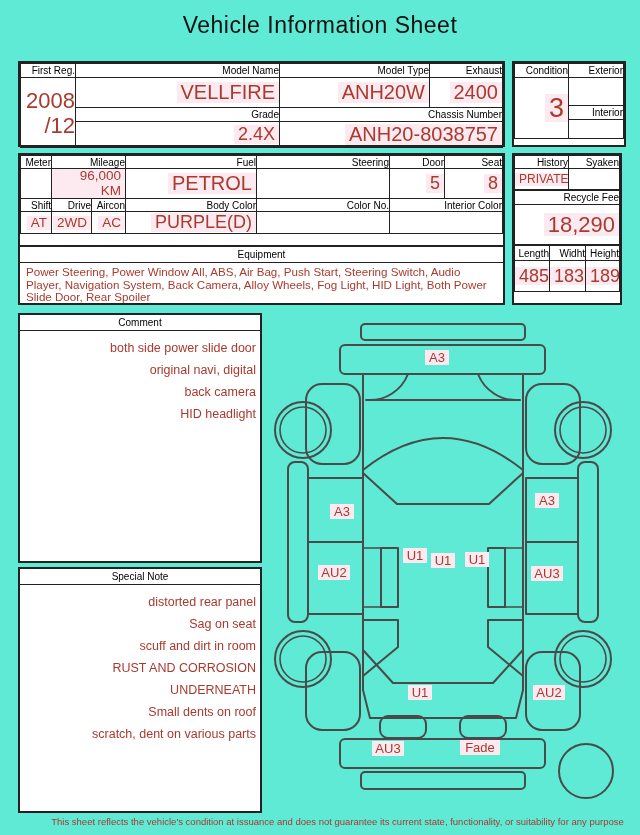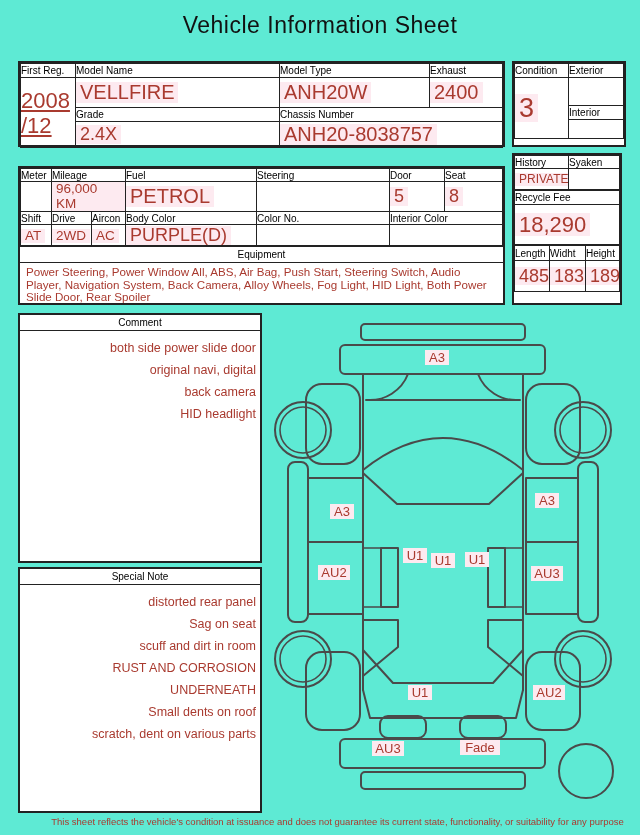--- a/index.html
+++ b/index.html
@@ -12,23 +12,23 @@
     position:relative;width:640px;height:835px;background:#5eead4;
     font-family:"Liberation Sans",sans-serif;color:#000;overflow:hidden;
   }
   .abs{position:absolute;box-sizing:border-box;}
   #title{
     top:12px;left:0;width:640px;text-align:center;
     font-size:23px;font-weight:500;letter-spacing:.5px;color:#111;
   }
   .box{border:2px solid var(--bd);background:#fff;}
   table{border-collapse:collapse;width:100%;table-layout:fixed;}
-  th,td{border:1px solid var(--bd);padding:0;text-align:left;vertical-align:middle;overflow:hidden;}
+  th,td{border:1px solid var(--bd);padding:0;text-align:right;vertical-align:middle;overflow:hidden;}
   th{font-size:10px;font-weight:400;color:#000;}
-  td{color:var(--red);text-decoration:underline;}
+  td{color:var(--red);}
   .hl{background:var(--hl);padding:0 4px;display:inline-block;line-height:1.05;}
   .hl:empty{padding:0;background:none;}
   .v20{font-size:20px;}
   .v18{font-size:18px;}
   .v14{font-size:13.5px;}
   .v12{font-size:12px;}
   .v22{font-size:22px;}
   .v26{font-size:27px;}
   .firstreg{font-size:22px;line-height:25px;}
   .stack{border-top:1px solid var(--bd);}
@@ -113,21 +113,21 @@
       <tr style="height:14px">
         <th>Interior</th>
       </tr>
       <tr>
         <td><span class="hl"></span></td>
       </tr>
     </tbody>
       </table>
   </div>
 
-  <div class="abs box" style="left:18px;top:166px;width:487px;height:88px;">
+  <div class="abs box" style="left:18px;top:153px;width:487px;height:108px;">
     <table>
       <colgroup>
         <col style="width:31px">
           <col style="width:40px">
           <col style="width:34px">
         <col style="width:131px">
           <col style="width:133px">
           <col style="width:55px">
           <col>
       </colgroup>

